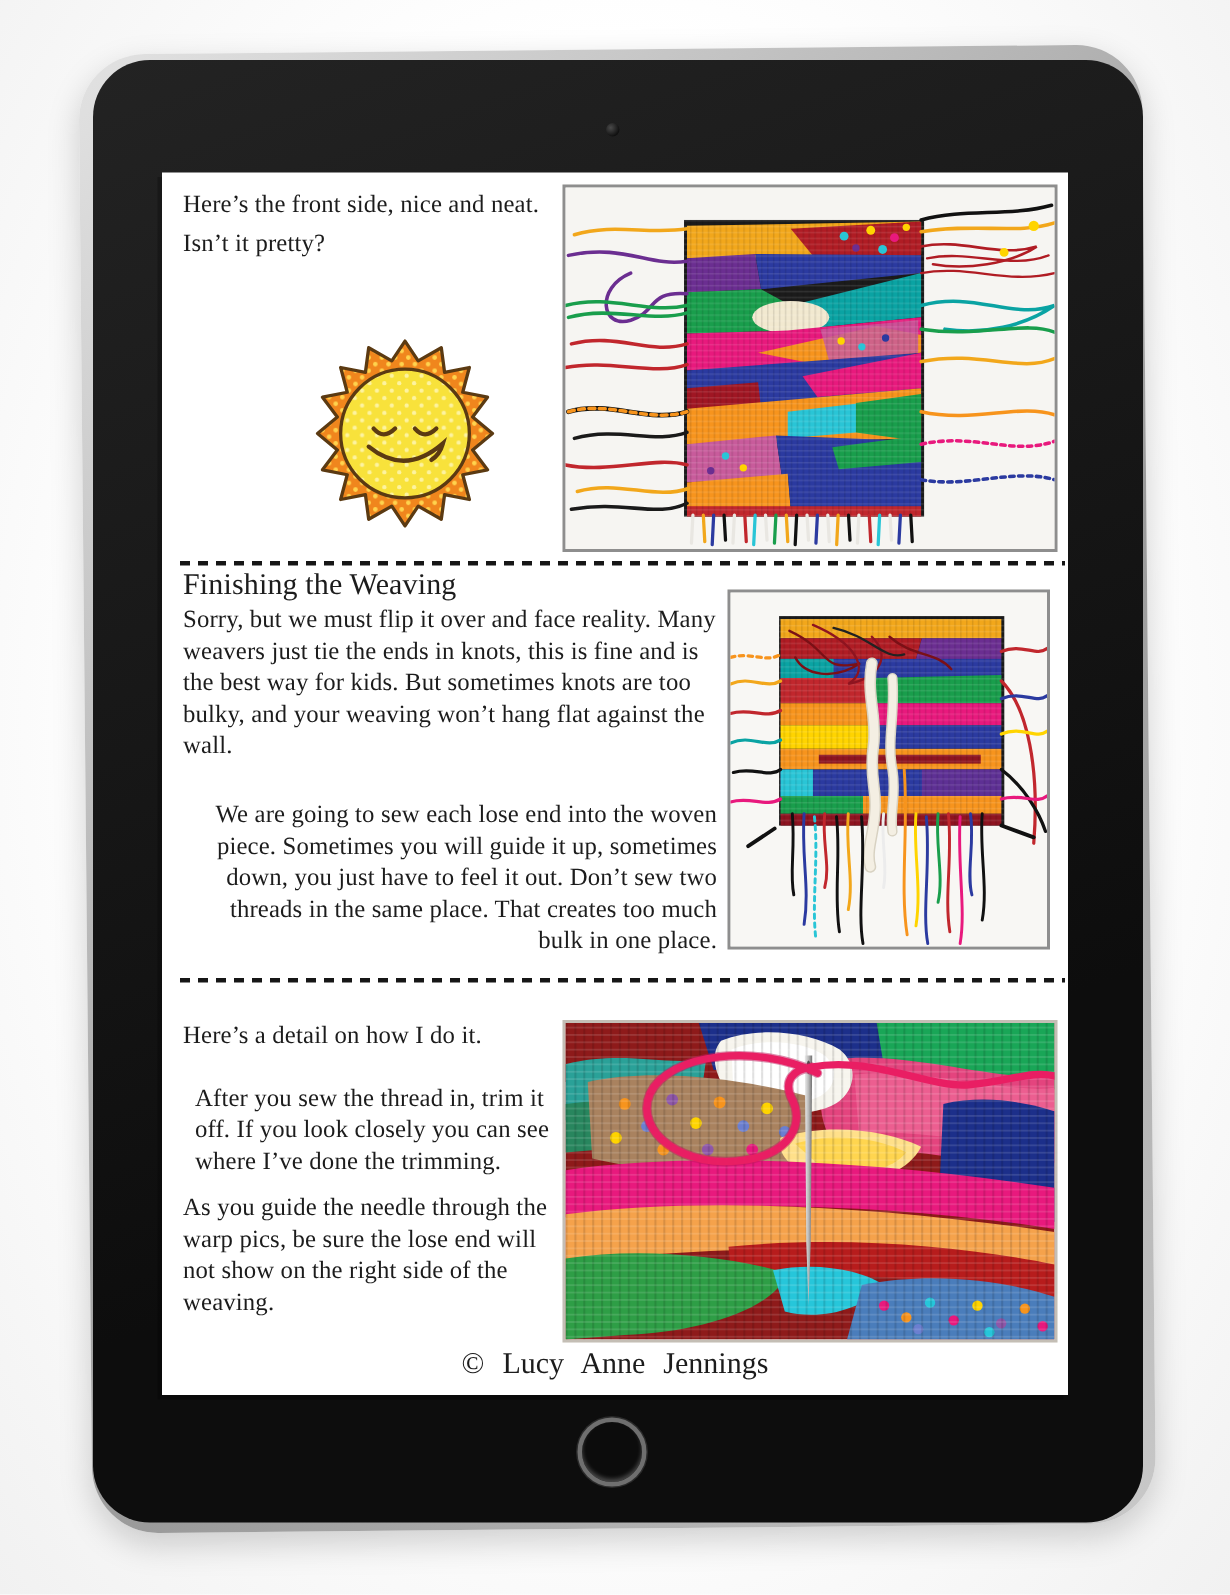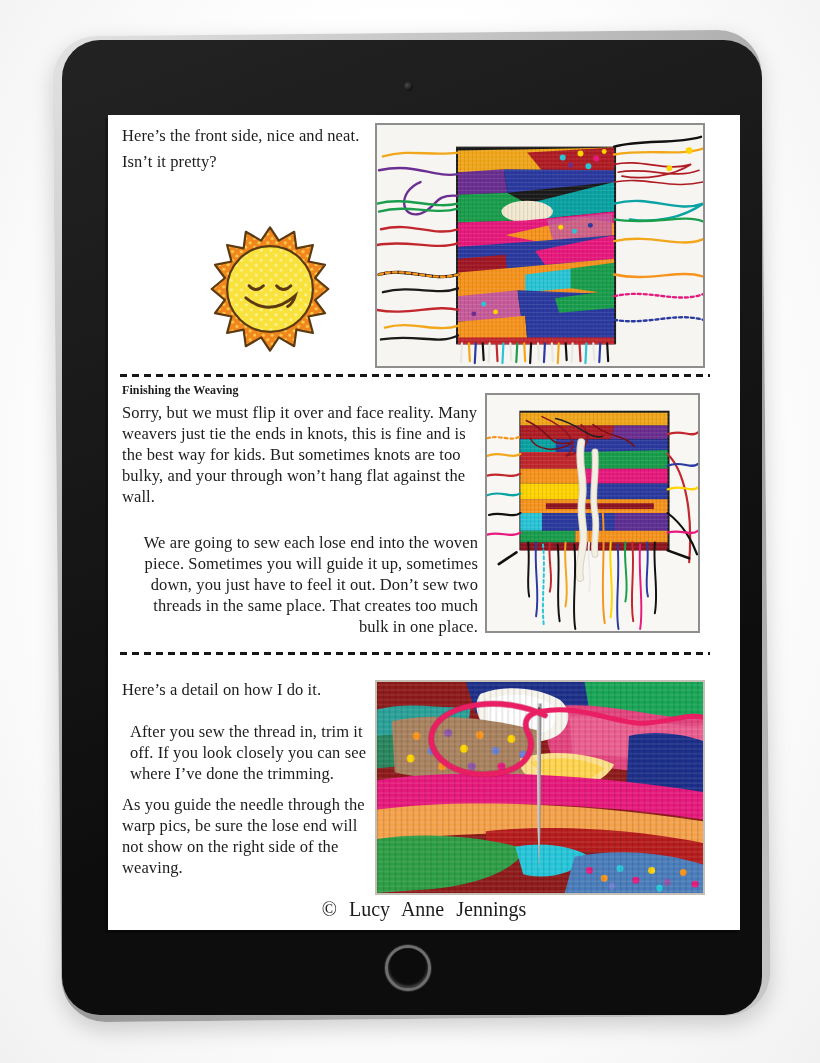--- a/index.html
+++ b/index.html
@@ -22,24 +22,24 @@
     background:radial-gradient(circle at 35% 35%,#4a4a4a,#101010 70%);
   }
   .home{
     position:absolute;left:323px;top:905px;width:46px;height:46px;border-radius:50%;
     background:#0c0c0c;border:3px solid #6f6f6f;box-sizing:border-box;
     box-shadow:inset 0 -2px 3px rgba(255,255,255,.25), 0 0 0 1px #2a2a2a;
     cursor:pointer;
   }
   .page{
     position:absolute;left:108px;top:115px;width:604px;height:815px;
-    background:#ffffff;box-shadow:-3px 3px 0 rgba(0,0,0,.25);padding-left:28px;
+    background:#ffffff;box-shadow:-3px 3px 0 rgba(0,0,0,.25);
   }
   .t{position:absolute;font-size:16.5px;line-height:21px;letter-spacing:.1px;}
-  .heading{font-weight:bold;font-size:12px;}
+  .heading{font-weight:normal;font-size:20px;}
   .dash{
     position:absolute;height:3px;left:12px;width:590px;
     background-image:repeating-linear-gradient(90deg,#161616 0 7px,transparent 7px 12px);
   }
   .photo{position:absolute;background:#fbfaf8;box-sizing:border-box;}
   .photo svg{display:block;width:100%;height:100%;}
   .frame-dark{border:2px solid #8e8e8e;}
   .frame-light{border:2px solid #c4beb5;}
   .credit{
     position:absolute;left:0;top:783px;width:100%;text-align:center;
@@ -194,21 +194,21 @@
           <line x1="219" y1="222" x2="220" y2="239" stroke="#e9e7e2"></line>
           <line x1="226" y1="222" x2="225" y2="241" stroke="#2b3aa0"></line>
           <line x1="233" y1="222" x2="234" y2="240" stroke="#111111"></line>
         </g>
       </svg>
     </div>
 
     <div class="dash" style="top:259px;"></div>
 
     <div class="t heading" style="left:14px;top:265px;">Finishing the Weaving</div>
-    <div class="t" style="left:14px;top:287px;width:362px;">Sorry, but we must flip it over and face reality. Many weavers just tie the ends in knots, this is fine and is the best way for kids. But sometimes knots are too bulky, and your through won’t hang flat against the wall.</div>
+    <div class="t" style="left:14px;top:287px;width:362px;">Sorry, but we must flip it over and face reality. Many weavers just tie the ends in knots, this is fine and is the best way for kids. But sometimes knots are too bulky, and your weaving won’t hang flat against the wall.</div>
     <div class="t" style="left:14px;top:417px;width:356px;text-align:right;">We are going to sew each lose end into the woven piece. Sometimes you will guide it up, sometimes down, you just have to feel it out. Don’t sew two threads in the same place. That creates too much bulk in one place.</div>
 
     <div class="photo frame-dark" style="left:377px;top:278px;width:215px;height:240px;">
       <svg viewBox="0 0 215 240" preserveAspectRatio="none">
         <rect width="215" height="240" fill="#f8f7f4"></rect>
         <defs>
           <pattern id="weave2" width="4" height="4" patternUnits="userSpaceOnUse">
             <rect x="0" y="0" width="1" height="4" fill="rgba(0,0,0,0.10)"></rect>
             <rect x="0" y="2" width="4" height="1" fill="rgba(255,255,255,0.10)"></rect>
           </pattern>

